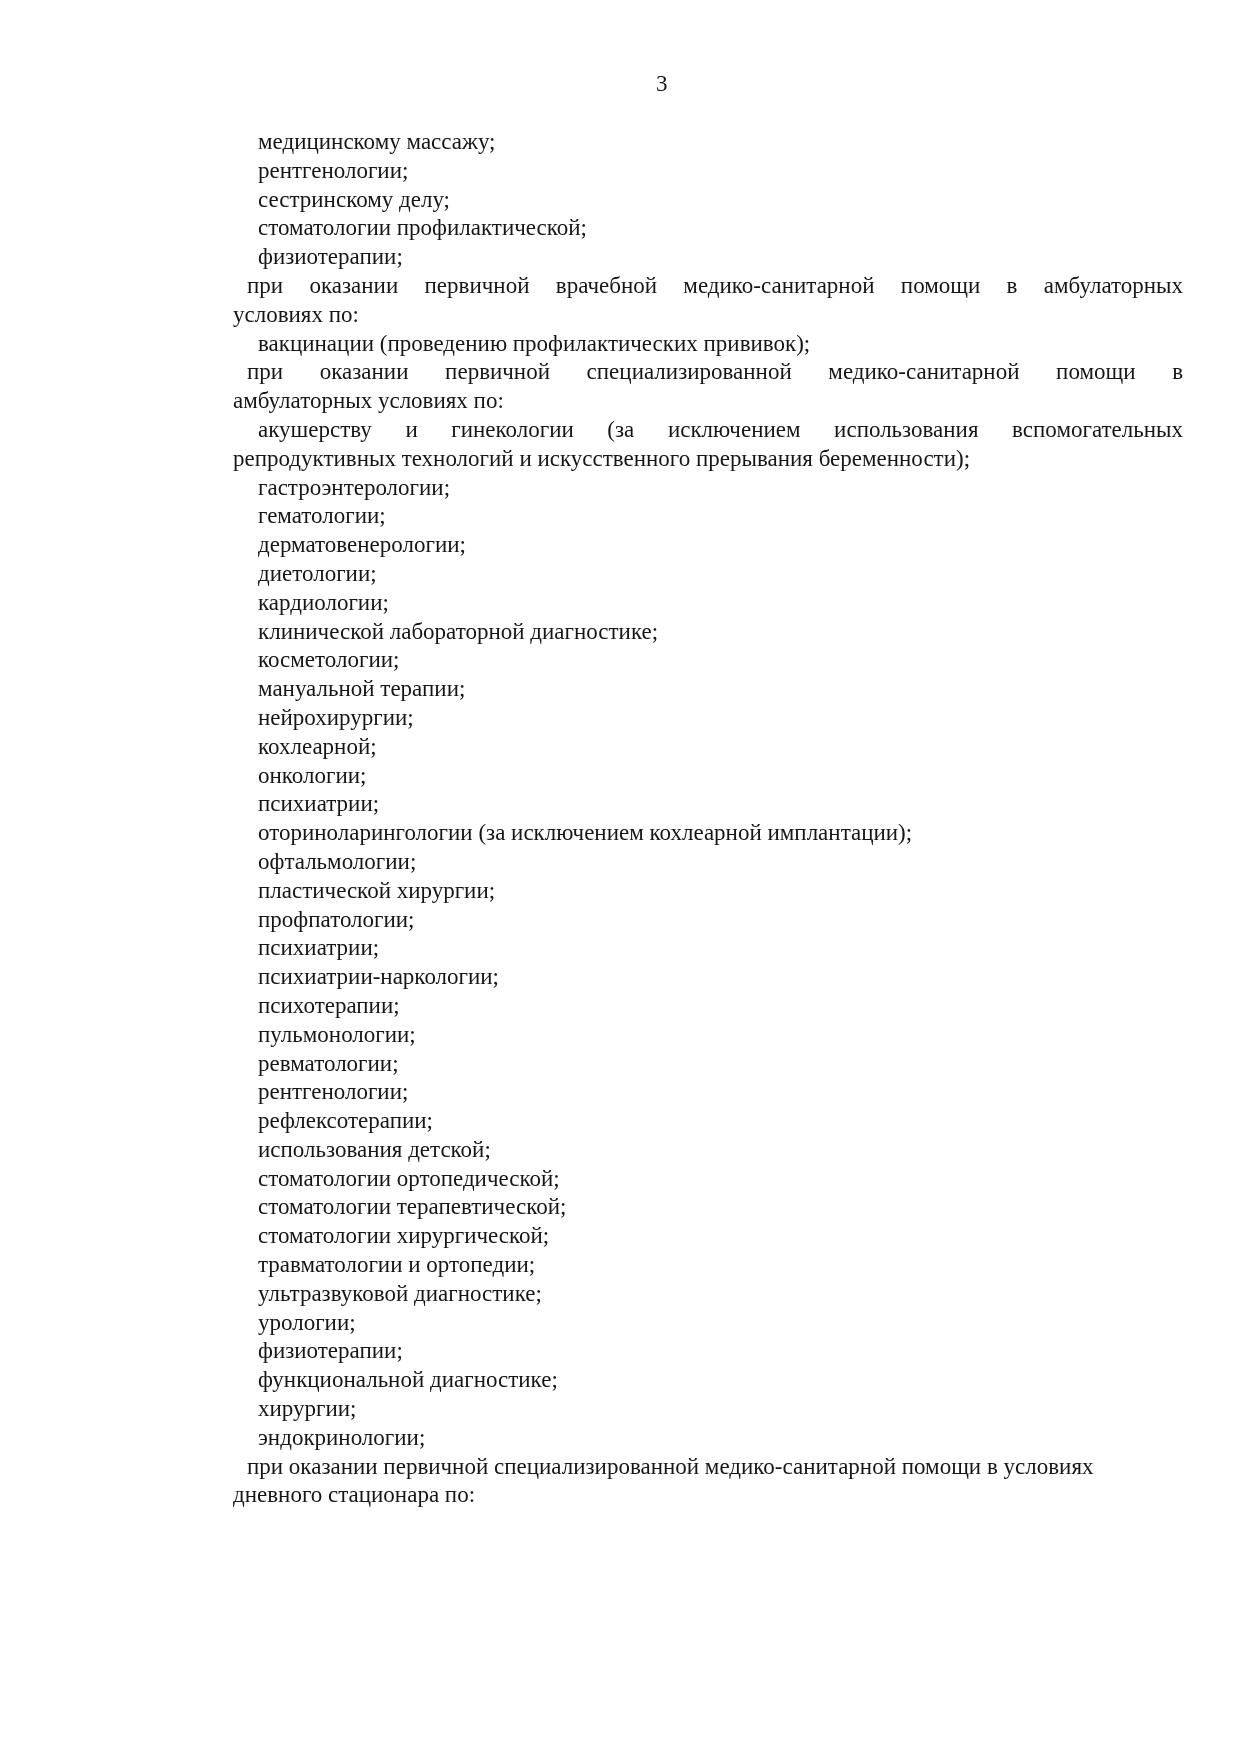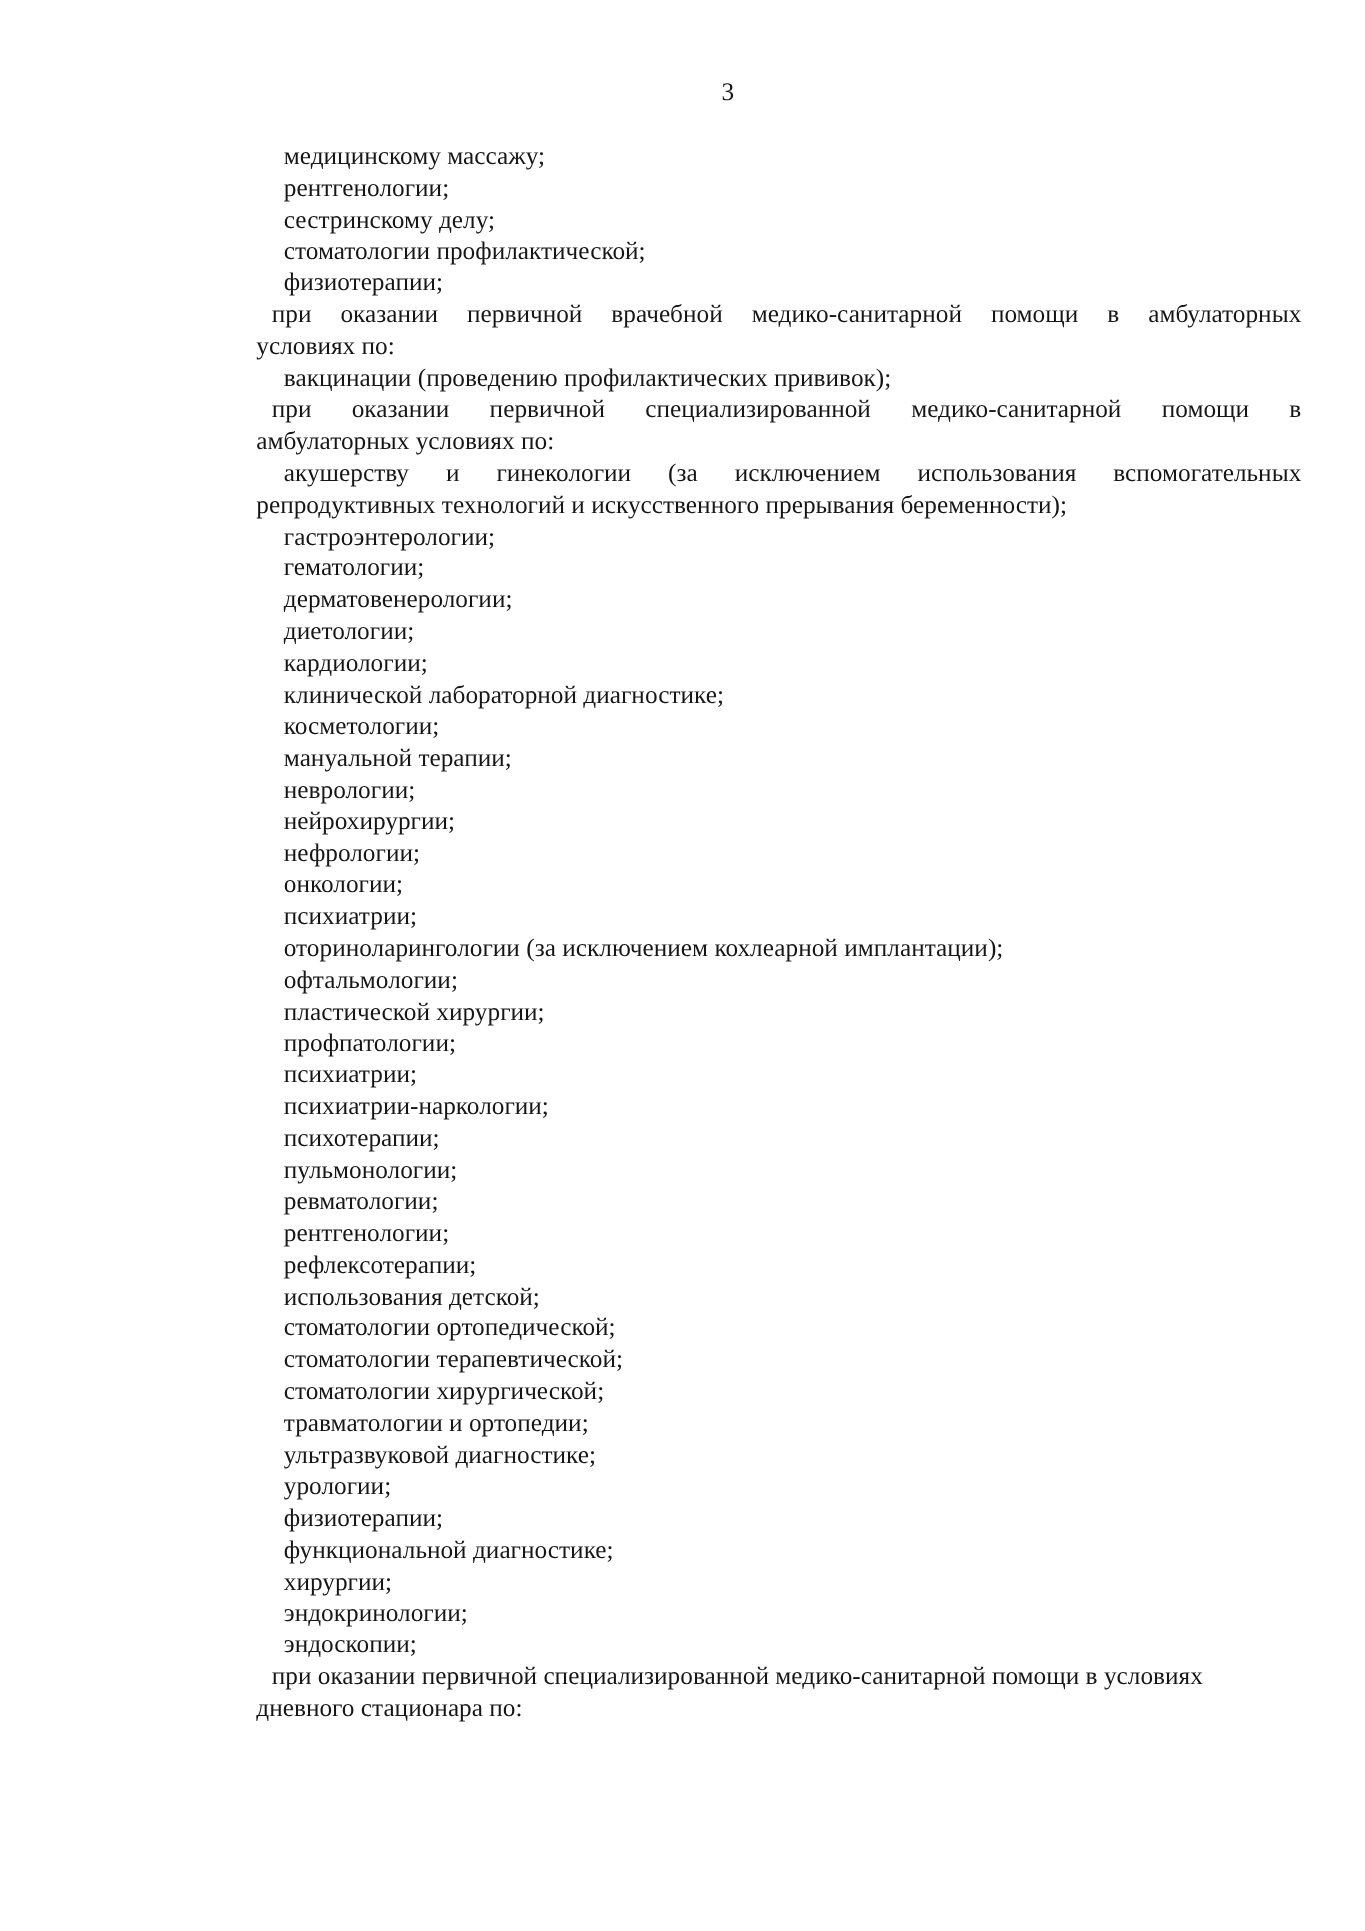--- a/index.html
+++ b/index.html
@@ -61,23 +61,22 @@
     <div class="line indent-item stretch">акушерству и гинекологии (за исключением использования вспомогательных</div>
     <div class="line">репродуктивных технологий и искусственного прерывания беременности);</div>
     <div class="line indent-item">гастроэнтерологии;</div>
     <div class="line indent-item">гематологии;</div>
     <div class="line indent-item">дерматовенерологии;</div>
     <div class="line indent-item">диетологии;</div>
     <div class="line indent-item">кардиологии;</div>
     <div class="line indent-item">клинической лабораторной диагностике;</div>
     <div class="line indent-item">косметологии;</div>
     <div class="line indent-item">мануальной терапии;</div>
-    <div class="line indent-item">неврологии;</div>
     <div class="line indent-item">нейрохирургии;</div>
-    <div class="line indent-item">нефрологии;</div>
+    <div class="line indent-item">кохлеарной;</div>
     <div class="line indent-item">онкологии;</div>
     <div class="line indent-item">психиатрии;</div>
     <div class="line indent-item">оториноларингологии (за исключением кохлеарной имплантации);</div>
     <div class="line indent-item">офтальмологии;</div>
     <div class="line indent-item">пластической хирургии;</div>
     <div class="line indent-item">профпатологии;</div>
     <div class="line indent-item">психиатрии;</div>
     <div class="line indent-item">психиатрии-наркологии;</div>
     <div class="line indent-item">психотерапии;</div>
     <div class="line indent-item">пульмонологии;</div>
@@ -88,16 +87,15 @@
     <div class="line indent-item">стоматологии ортопедической;</div>
     <div class="line indent-item">стоматологии терапевтической;</div>
     <div class="line indent-item">стоматологии хирургической;</div>
     <div class="line indent-item">травматологии и ортопедии;</div>
     <div class="line indent-item">ультразвуковой диагностике;</div>
     <div class="line indent-item">урологии;</div>
     <div class="line indent-item">физиотерапии;</div>
     <div class="line indent-item">функциональной диагностике;</div>
     <div class="line indent-item">хирургии;</div>
     <div class="line indent-item">эндокринологии;</div>
-    <div class="line indent-item">эндоскопии;</div>
     <div class="line indent-para">при оказании первичной специализированной медико-санитарной помощи в условиях</div>
     <div class="line">дневного стационара по:</div>
   </div>
 
 </body></html>

